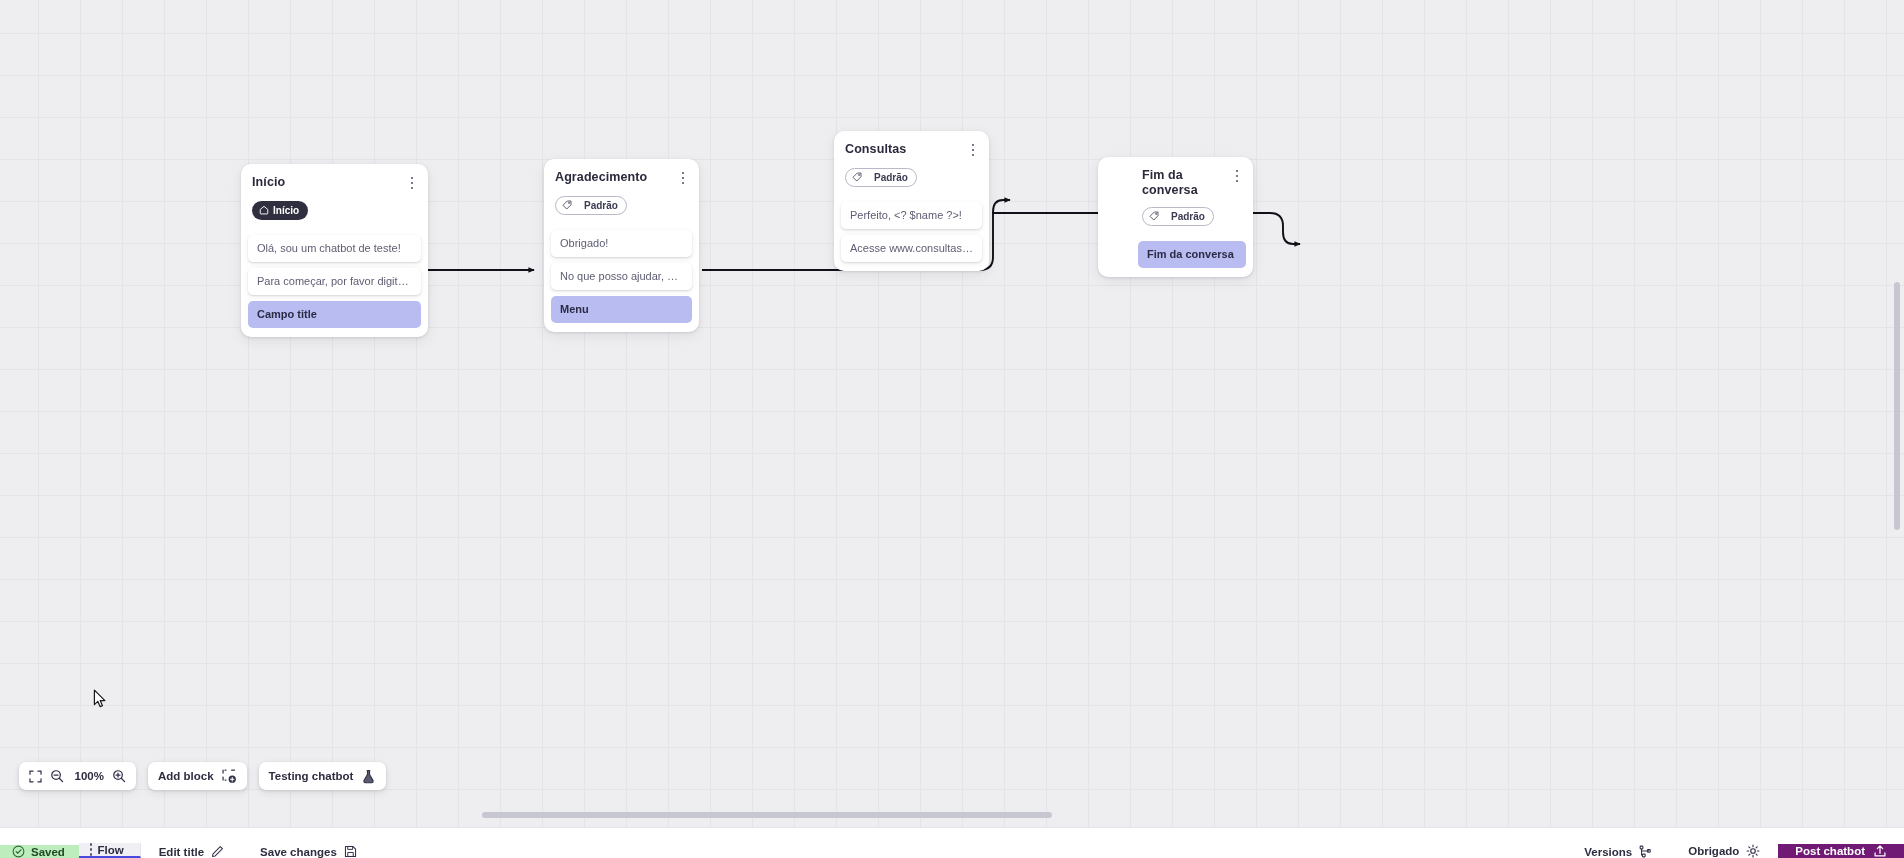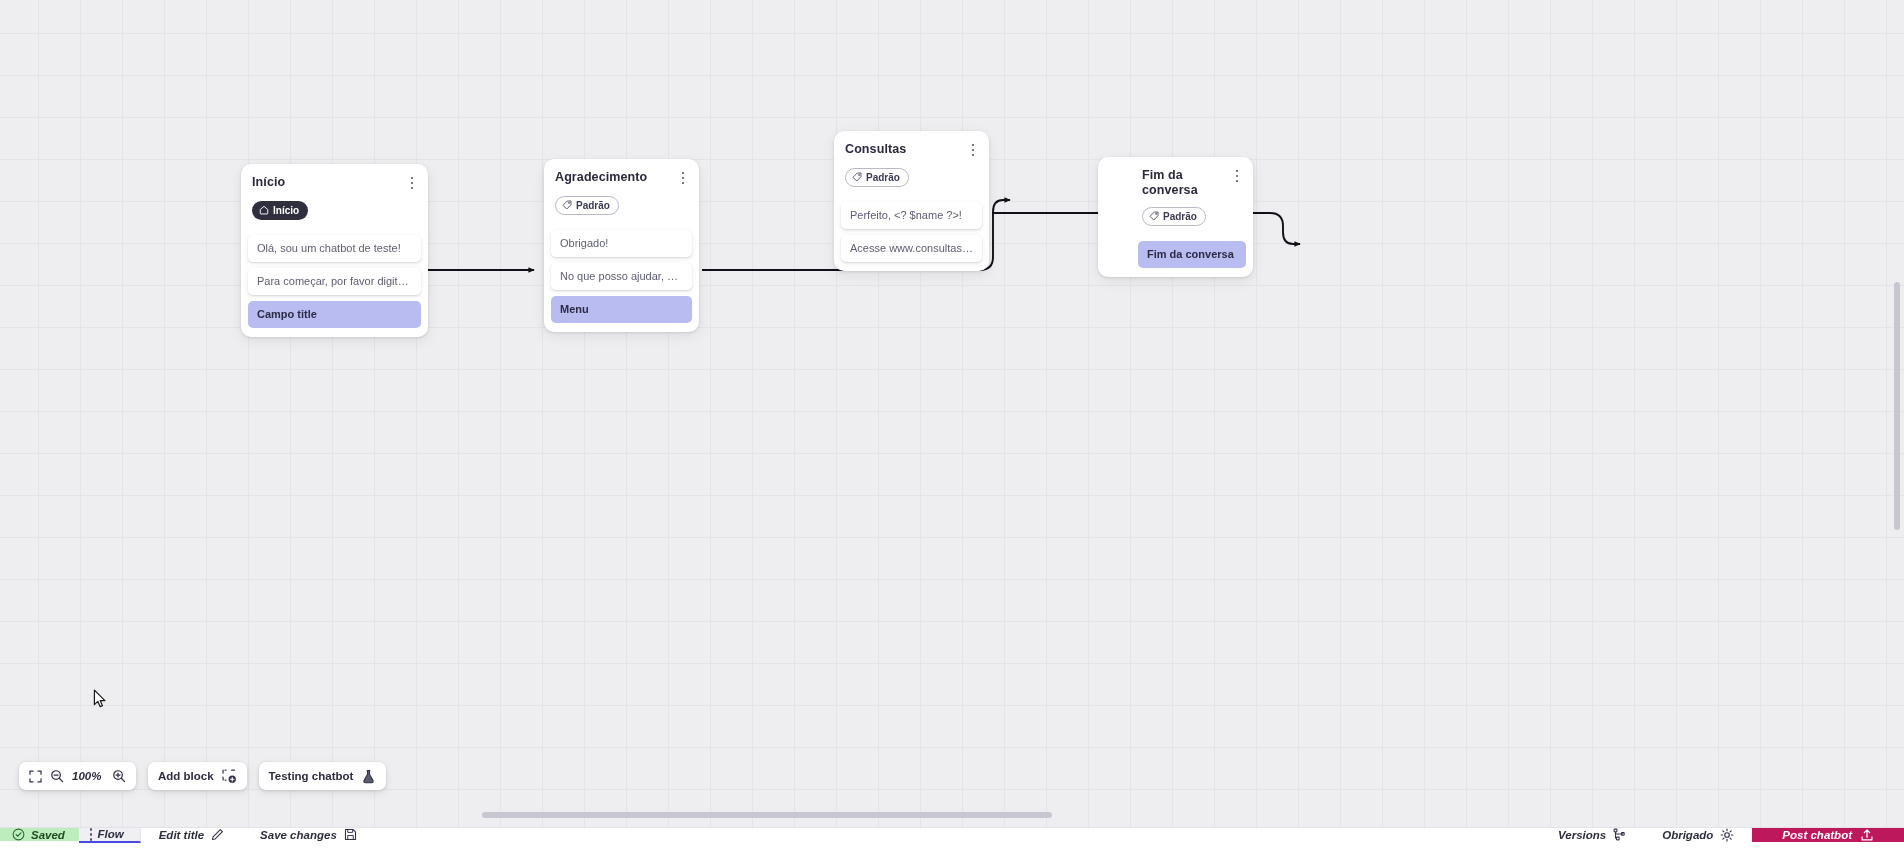--- a/index.html
+++ b/index.html
@@ -53,21 +53,21 @@
   .kebab i { display: block; width: 2.6px; height: 2.6px; border-radius: 50%; background: #4b4b66; }
 
   .badge-home {
     display: inline-flex; align-items: center; gap: 4px;
     background: #2f2f3f; color: #ffffff;
     font-size: 10px; font-weight: 700;
     border-radius: 999px; padding: 3.5px 9px 3.5px 7px;
     margin-top: 9px; line-height: 11px;
   }
   .badge-tag {
-    display: inline-flex; align-items: center; gap: 4px;
+    display: inline-flex; align-items: center; gap: 12px;
     background: #ffffff; color: #3b3b52;
     border: 1px solid #b9b9c8;
     font-size: 10px; font-weight: 600;
     border-radius: 999px; padding: 2.5px 8px 2.5px 6px;
     margin-top: 9px; line-height: 11px;
   }
 
   .rows { margin-top: 15px; display: flex; flex-direction: column; gap: 6px; }
   .row {
     background: #ffffff;
@@ -89,29 +89,29 @@
   .node .rows { margin-left: -4px; margin-right: -4px; }
 
   
   .toolbar { position: absolute; left: 19px; bottom: 37px; display: flex; gap: 12px; align-items: center; }
   .tb-group {
     background: #ffffff; border-radius: 7px;
     box-shadow: 0 1px 3px rgba(25,25,40,.15), 0 3px 10px rgba(25,25,40,.07);
     height: 28px; display: flex; align-items: center; padding: 0 10px; gap: 8px;
   }
   .tb-label { font-size: 11.5px; color: #2d2d40; font-weight: 600; white-space: nowrap; }
-  .zoom-pct { font-size: 11.5px; color: #2d2d40; font-weight: 600; min-width: 32px; text-align: left; font-style: italic; }
+  .zoom-pct { font-size: 11.5px; color: #2d2d40; font-weight: 600; min-width: 32px; text-align: right; }
   .ic { display: inline-flex; align-items: center; justify-content: center; cursor: pointer; }
 
   
   .statusbar {
     position: absolute; left: 0; bottom: 0; width: 1904px; height: 31px;
     background: #ffffff;
     border-top: 1px solid #e2e2e8;
-    display: flex; align-items: flex-start; font-style: italic;
+    display: flex; align-items: flex-end;
   }
   .saved-chip {
     background: #bdedbd; color: #1f4a24;
     display: flex; align-items: center; gap: 6px;
     padding: 0 14px 0 12px; font-size: 11.5px; font-weight: 600;
   }
   .flow-tab {
     display: flex; align-items: center; 
     padding: 0 16px 0 6px;
     background: #f0f0f4;
@@ -122,23 +122,23 @@
   }
   .drag-dots { display: flex; flex-direction: column; gap: 2.5px; padding: 0 5px; cursor: grab; }
   .drag-dots i { width: 2.6px; height: 2.6px; border-radius: 50%; background: #5a5a74; display: block; }
   .sb-item {
     display: flex; align-items: center; gap: 7px;
     padding: 0 18px; font-size: 11.5px; color: #2d2d40; font-weight: 600;
     cursor: pointer;
   }
   .sb-spacer { flex: 1; }
   .post-btn {
-    background: #be185d; color: #ffffff;
+    background: #701a75; color: #ffffff;
     display: flex; align-items: center; gap: 8px;
-    padding: 0 30px; font-size: 11.5px; font-weight: 700; cursor: pointer;
+    padding: 0 17px; font-size: 11.5px; font-weight: 700; cursor: pointer;
   }
 
   
   .cursor { position: absolute; left: 93px; top: 689px; width: 14px; height: 19px; pointer-events: none; }
 
   
   .hscroll {
     position: absolute; left: 482px; bottom: 9px; width: 570px; height: 6px;
     background: #c7c7d2; border-radius: 3px;
   }

